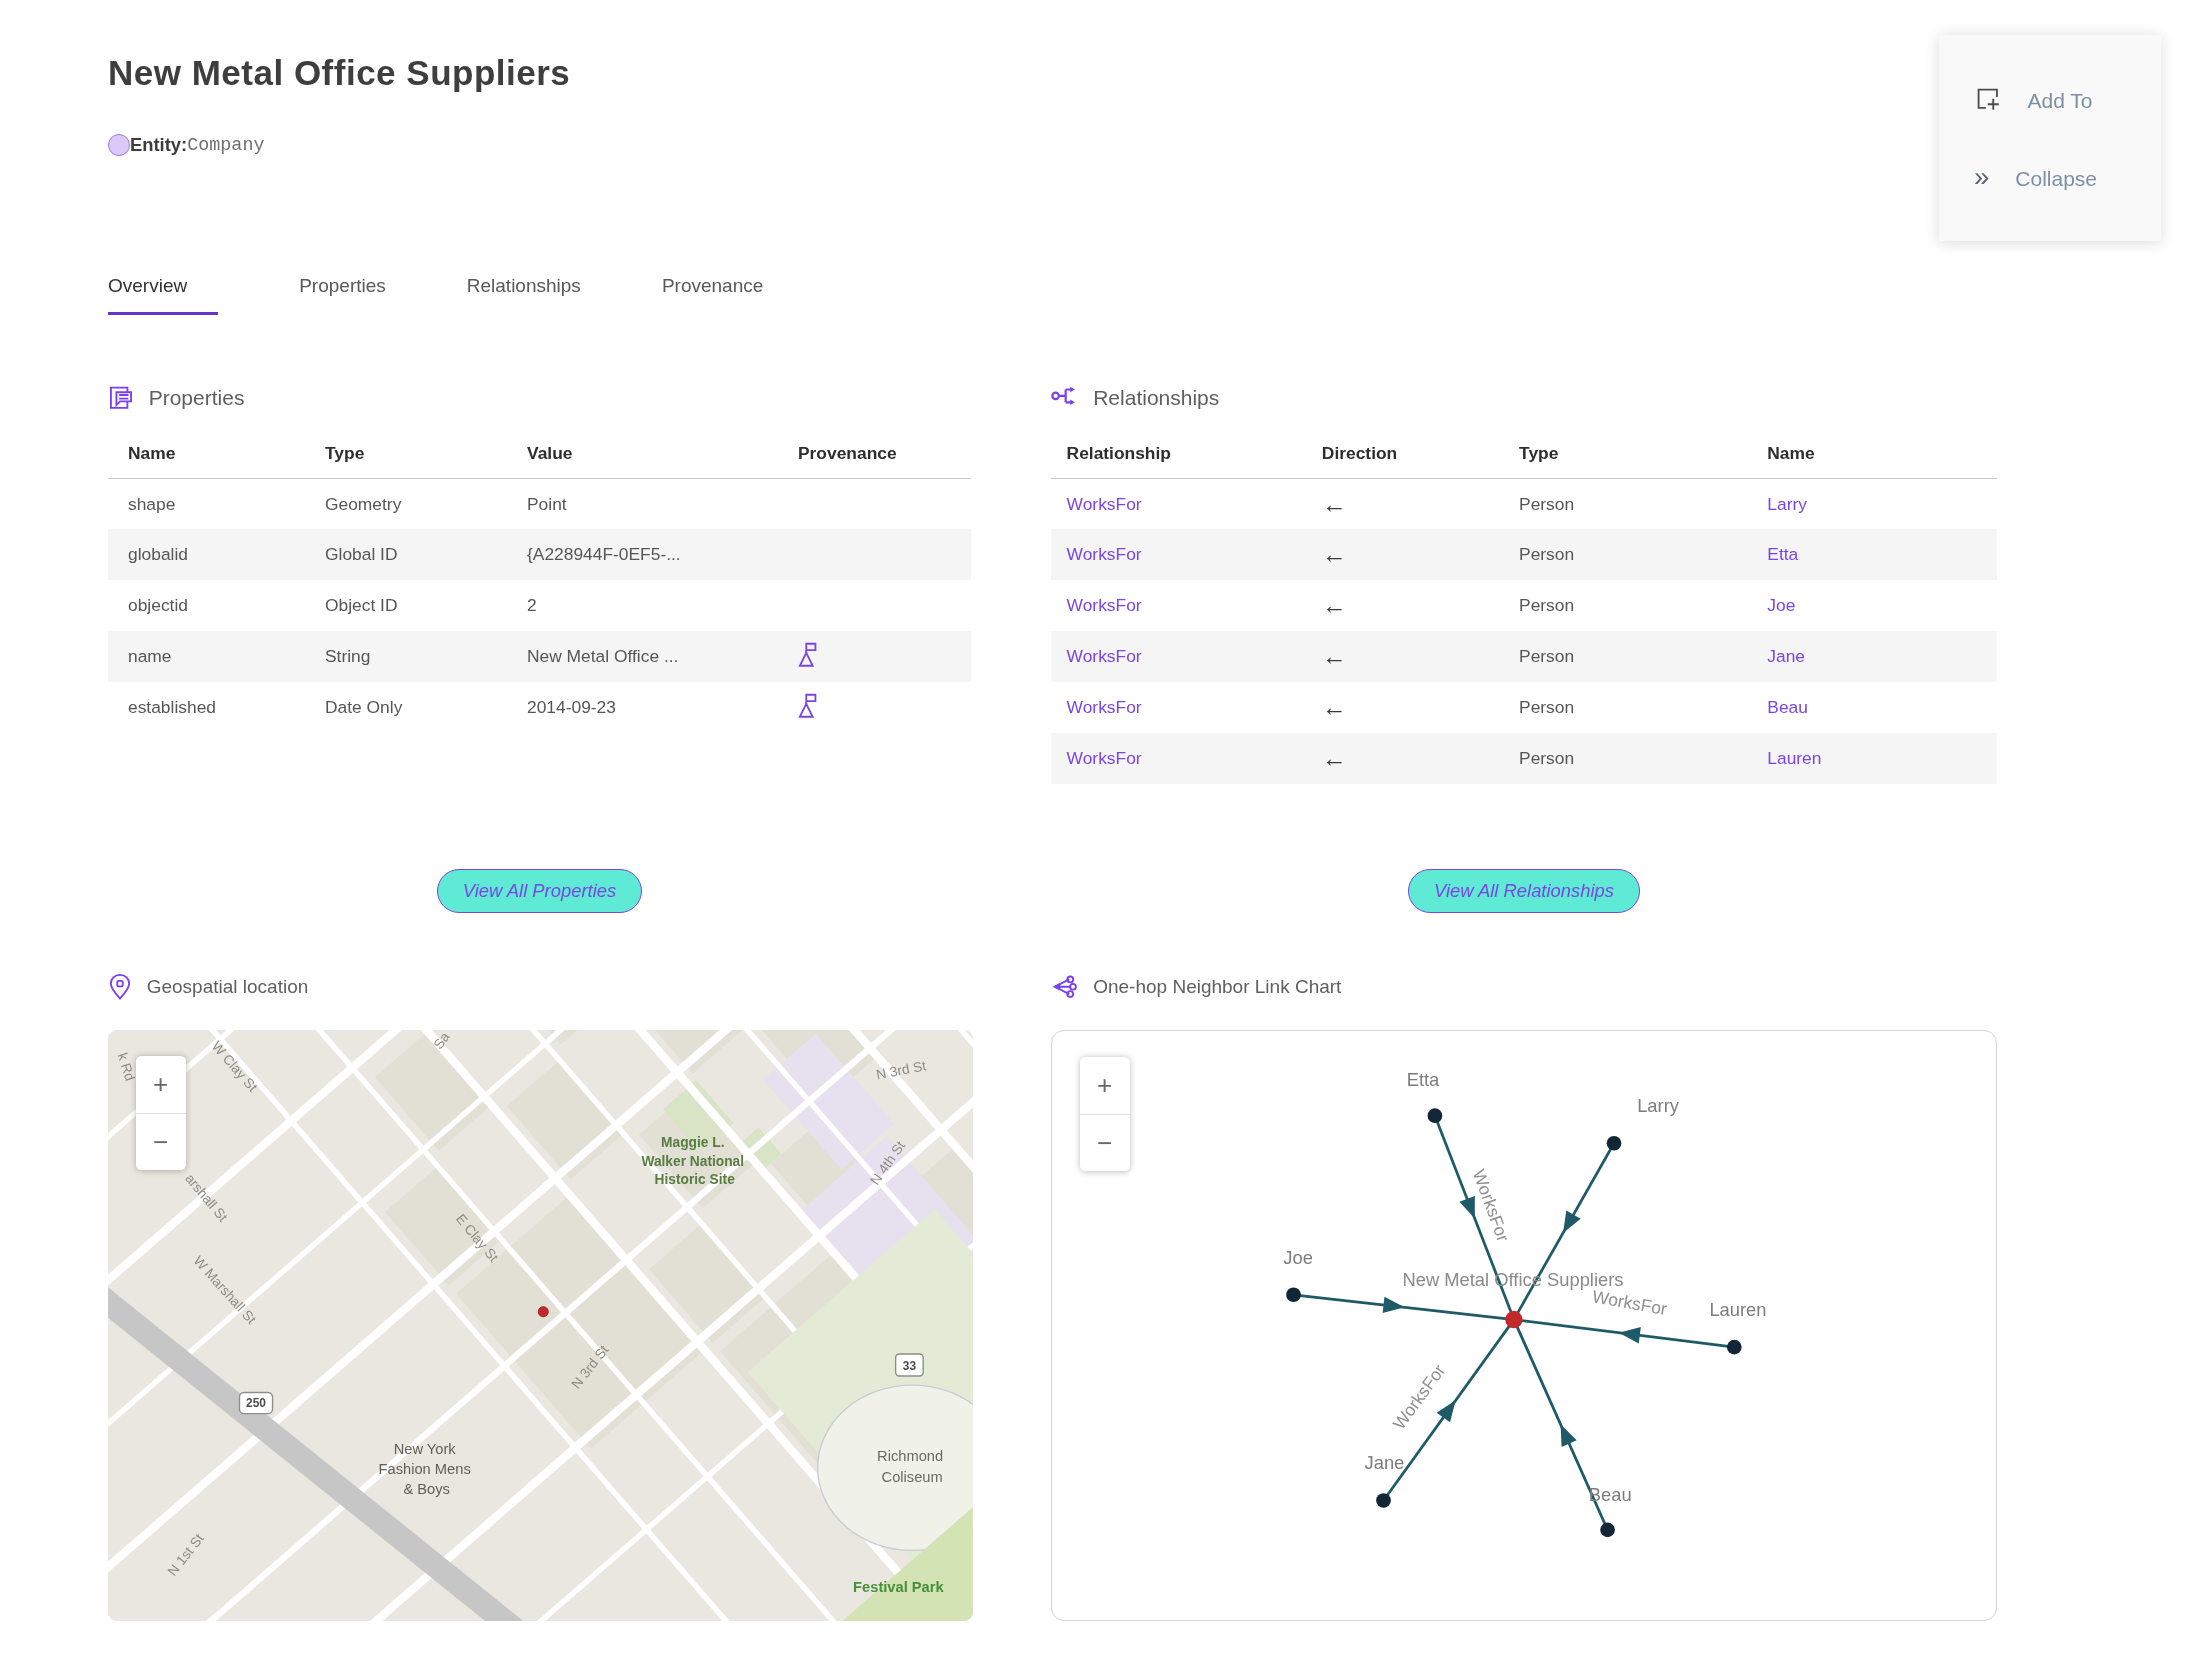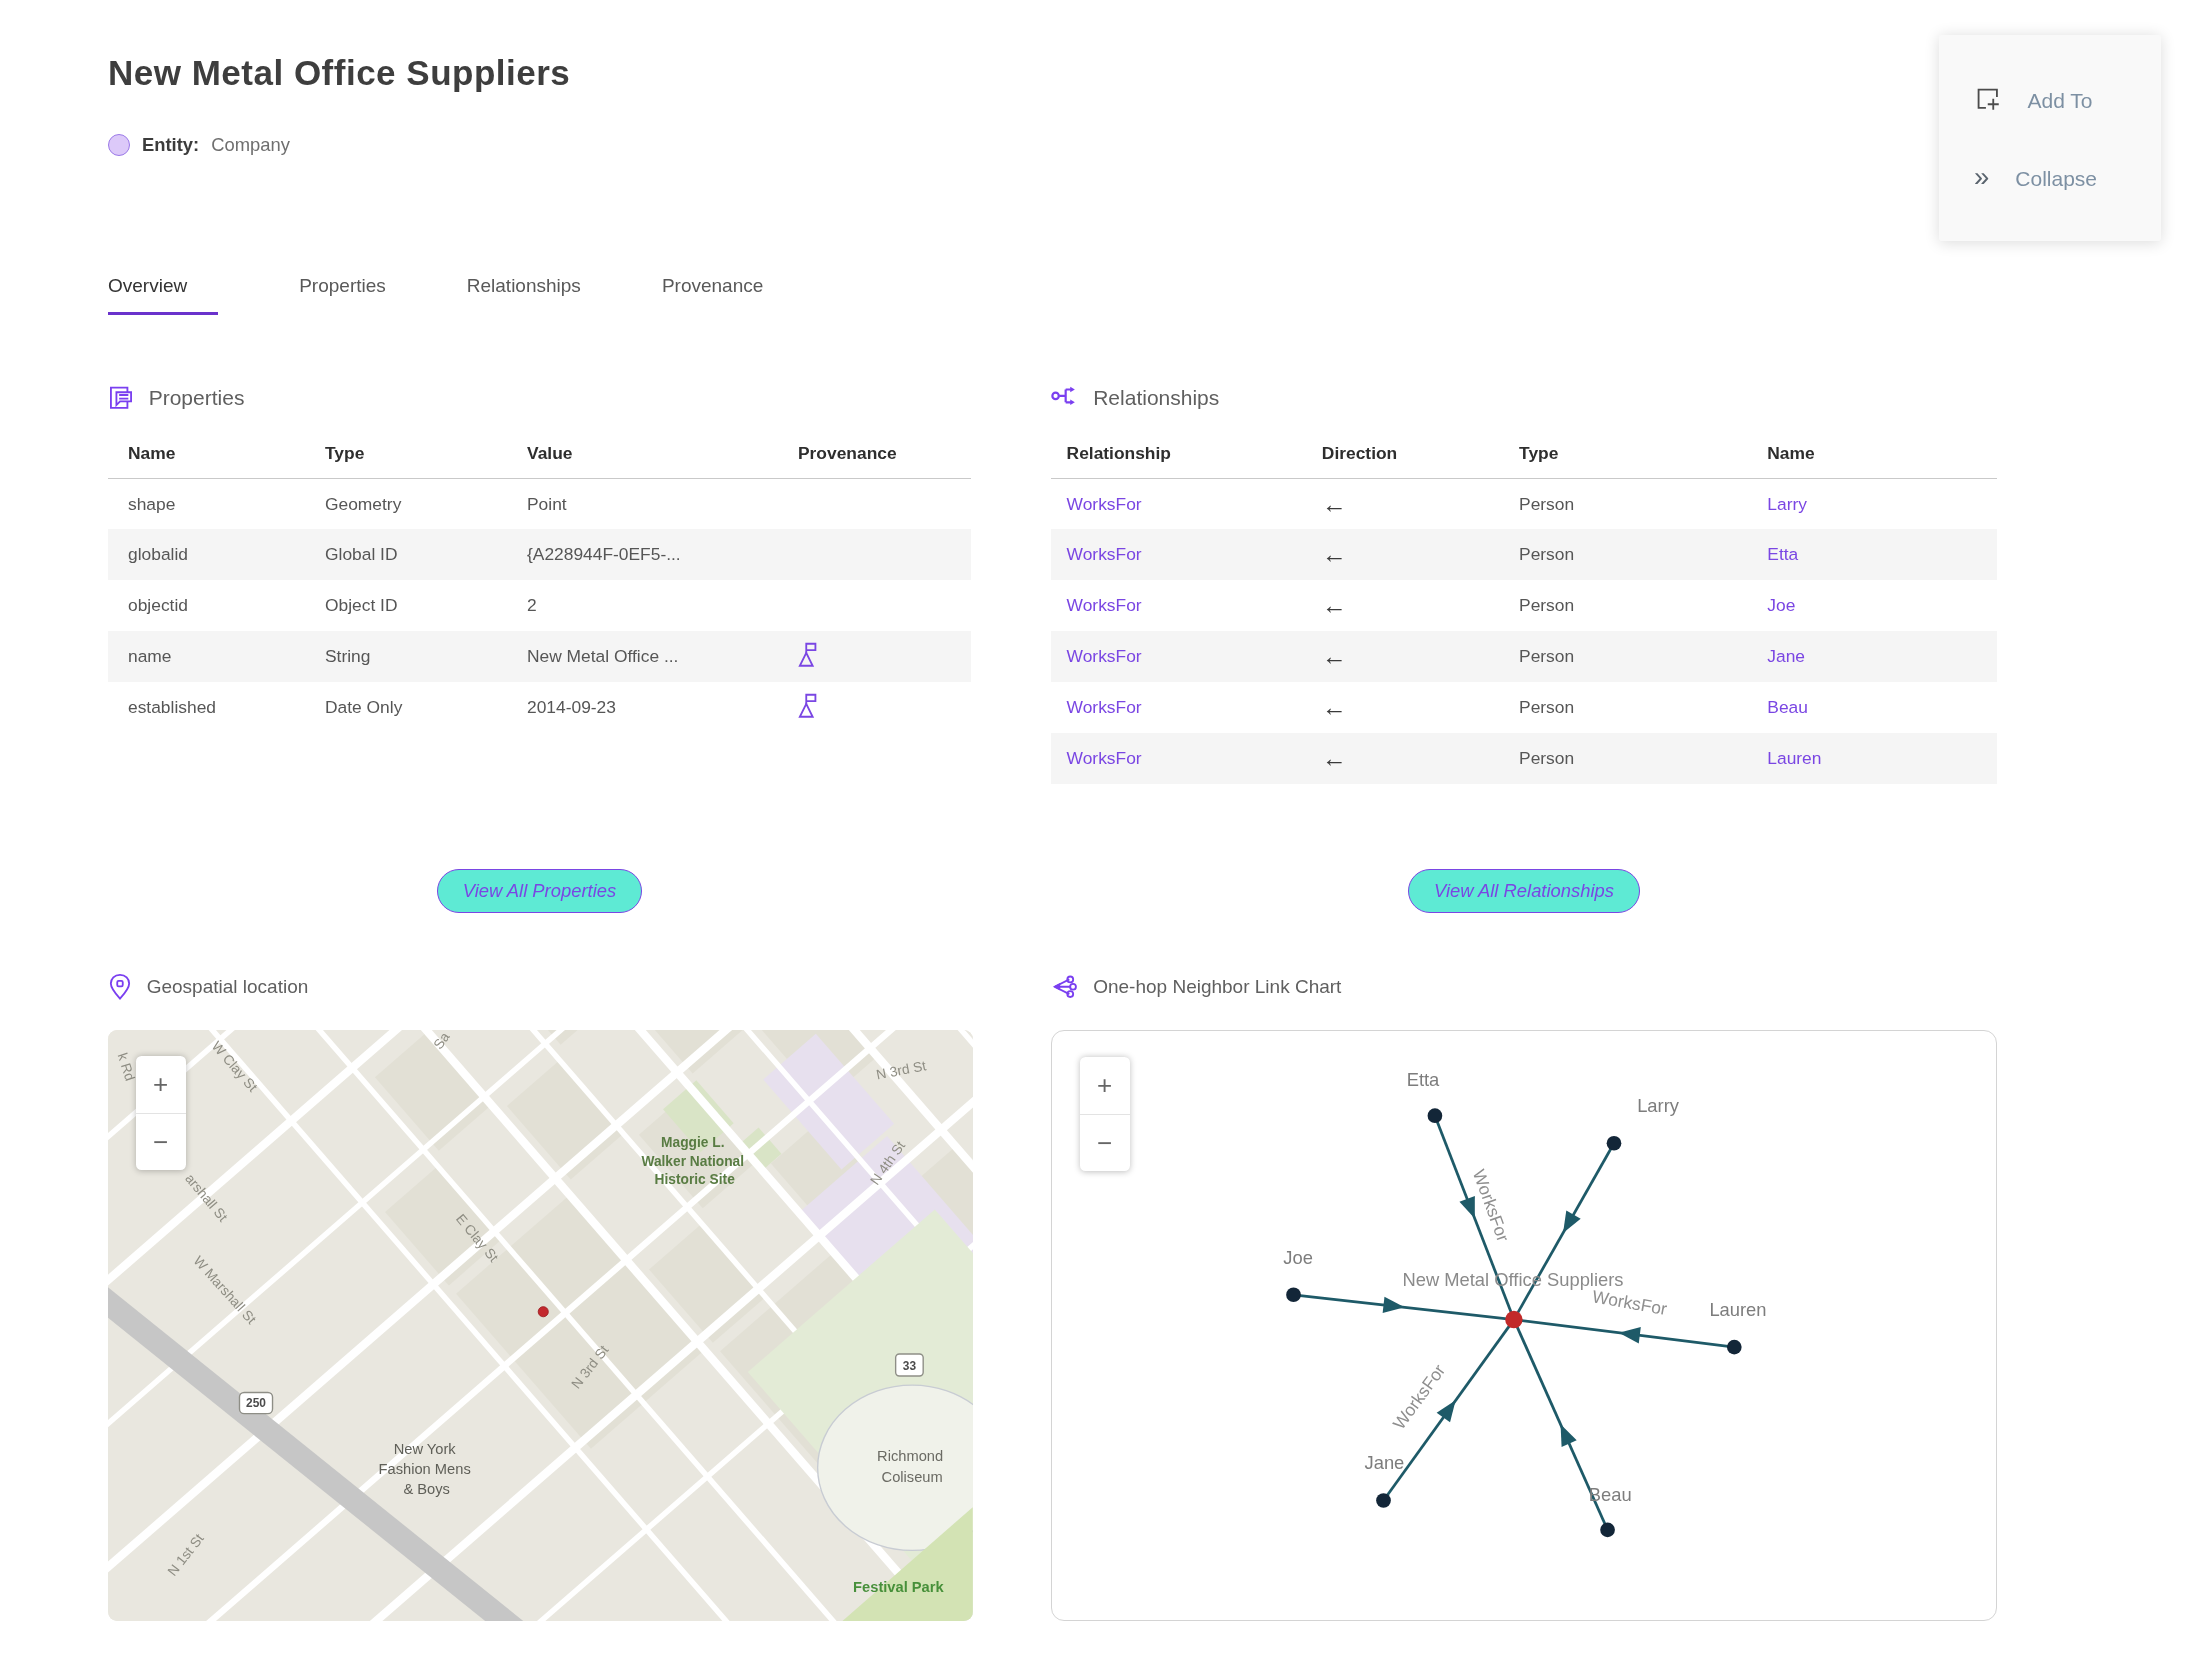--- a/index.html
+++ b/index.html
@@ -3,24 +3,24 @@
 <meta charset="utf-8">
 <style>
   * { margin:0; padding:0; box-sizing:border-box; }
   html,body { background:#fff; }
   .page {
     position:relative; width:2204px; height:1677px; background:#fff;
     font-family:"Liberation Sans", sans-serif; color:#565656; overflow:hidden;
   }
   
   .title { position:absolute; left:108px; top:53px; font-size:35px; font-weight:700; color:#3e3e3e; letter-spacing:0.5px; }
-  .entity-row { position:absolute; left:108px; top:134px; display:flex; align-items:center; gap:12px; }
+  .entity-row { position:absolute; left:108px; top:134px; display:flex; align-items:center; }
   .entity-dot { width:22px; height:22px; border-radius:50%; background:#dcc9f9; border:1.8px solid #9b79e8; }
   .entity-label { font-size:18.4px; font-weight:700; color:#3c3c3c; }
-  .entity-type { font-size:18.4px; color:#6f6f6f; }
+  .entity-type { font-size:18.4px; color:#6f6f6f;font-family:Liberation Mono, monospace; }
   
   .actions-panel {
     position:absolute; left:1939px; top:35px; width:222px; height:206px;
     background:#f9f9f9; border-radius:2.8px; box-shadow:0 1.8px 14.7px rgba(0,0,0,.14);
     display:flex; flex-direction:column; justify-content:space-evenly; padding-left:35px;
   }
   .action-btn { display:flex; align-items:flex-end; gap:26px; background:none; border:none; cursor:pointer;
     font-family:"Liberation Sans", sans-serif; font-size:21px; color:#7d90a3; }
   .action-btn svg { flex:0 0 auto; }
   .chevrons { font-size:27.5px; color:#5a646e; line-height:1; }

